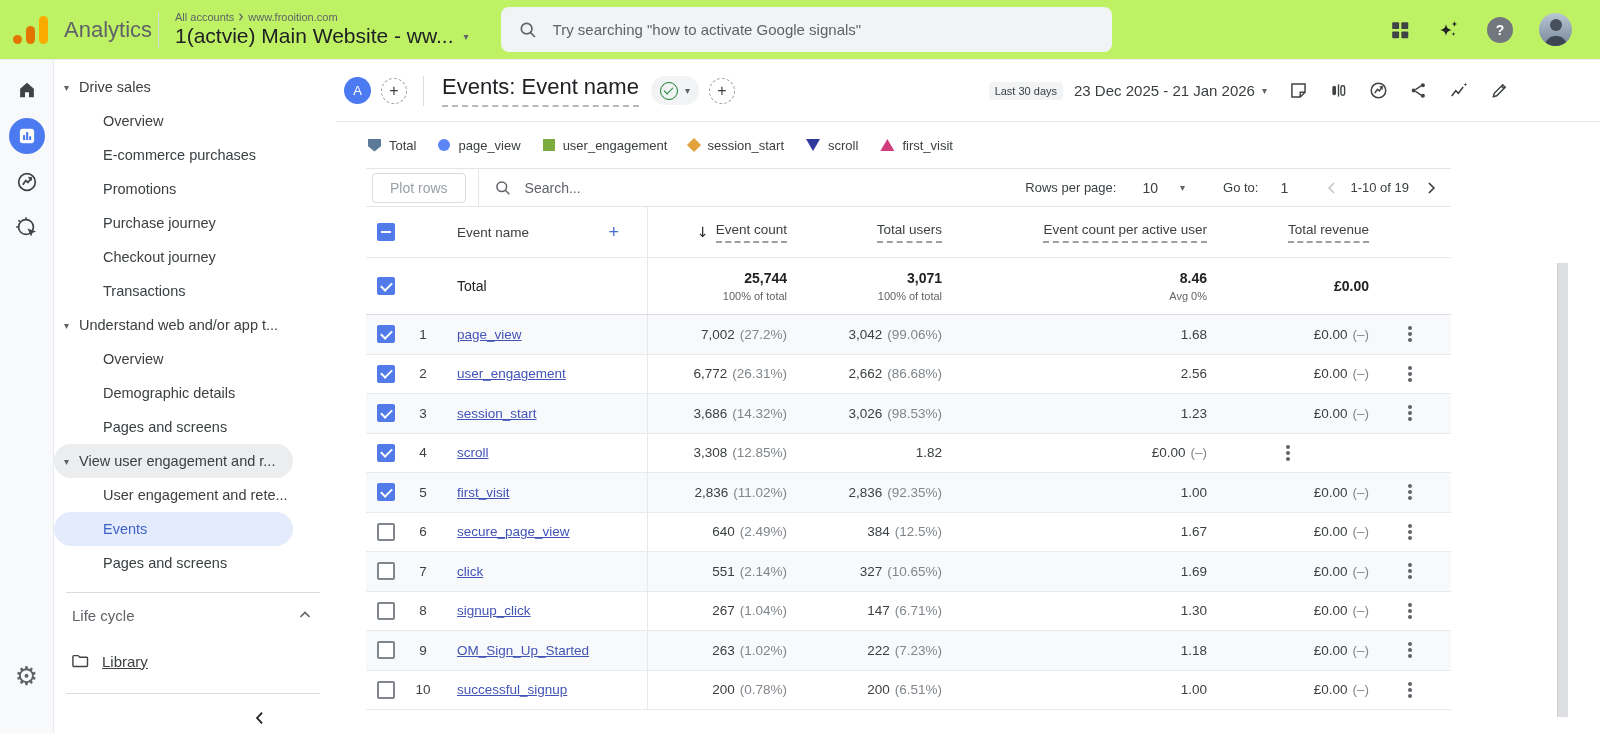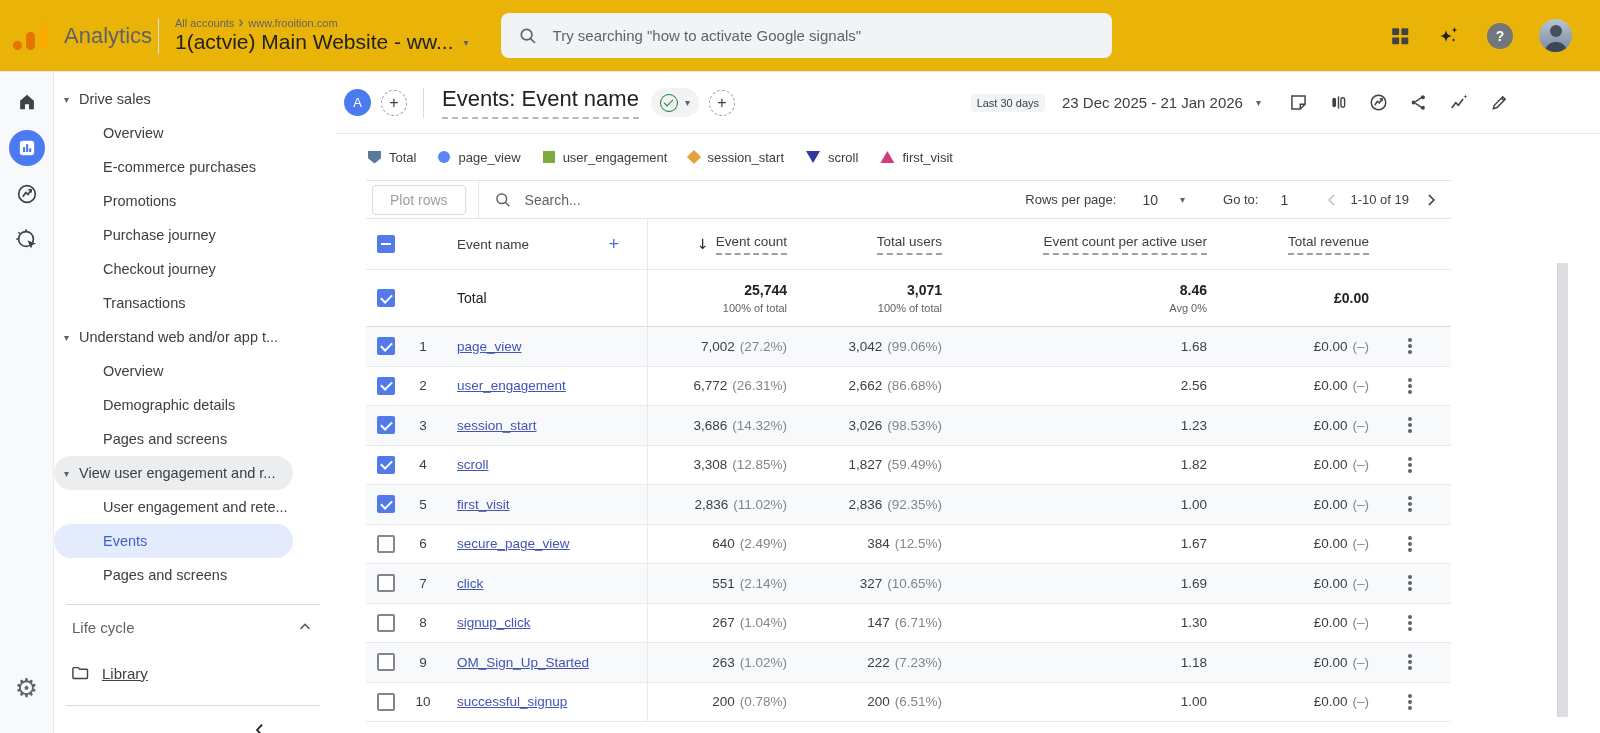--- a/index.html
+++ b/index.html
@@ -1,21 +1,21 @@
 <!DOCTYPE html>
 <html><head>
 <meta charset="utf-8">
 <style>
   * { margin:0; padding:0; box-sizing:border-box; }
   html,body { width:1600px; height:733px; overflow:hidden; background:#fff;
     font-family:"Liberation Sans", sans-serif; color:#3c4043; }
   .app { position:relative; width:1600px; height:733px; }
 
   
-  .topbar { height:72px; display:flex; align-items:center; border-bottom:1px solid #e8eaed; background:#eab308; }
+  .topbar { height:60px; display:flex; align-items:center; border-bottom:1px solid #e8eaed; background:#bef264; }
   .logo-area { display:flex; align-items:flex-end; gap:12px; padding-left:12px; width:150px; }
   .ga-logo { position:relative; width:40px; height:30px; flex:none; }
   .ga-logo i { position:absolute; bottom:1px; display:block; }
   .ga-dot { left:1px; width:9px; height:9px; border-radius:50%; background:#e37400; }
   .ga-mid { left:14px; width:9px; height:18px; border-radius:5px; background:#e37400; }
   .ga-tall { left:27px; width:9px; height:28px; border-radius:5px; background:#f9ab00; }
   .product { font-size:22px; color:#5f6368; padding-bottom:2px; }
   .tb-divider { width:1px; height:36px; background:#dadce0; margin:0 8px; }
   .account-block { padding-left:8px; cursor:pointer; }
   .crumbs { display:flex; align-items:flex-start; font-size:11px; color:#5f6368; gap:1px; }
@@ -78,21 +78,21 @@
     display:flex; align-items:center; justify-content:center; cursor:pointer; flex:none; }
   .dashed-plus { width:26px; height:26px; border-radius:50%; border:1.5px dashed #9aa0a6; color:#3c4043;
     font-size:16px; display:flex; align-items:center; justify-content:center; margin-left:10px; cursor:pointer; flex:none; }
   .rh-divider { width:1px; height:30px; background:#dadce0; margin:0 18px 0 16px; }
   .report-title { font-size:22px; color:#202124; border-bottom:2px dashed #b5b8bc; padding-bottom:5px; }
   .status-pill { margin-left:12px; background:#f1f3f4; border-radius:15px; height:29px; padding:0 9px;
     display:flex; align-items:center; gap:7px; cursor:pointer; }
   .check-circle { width:18px; height:18px; border:1.6px solid #188038; border-radius:50%; position:relative; }
   .check-circle::after { content:""; position:absolute; left:3.5px; top:4px; width:8px; height:4px;
     border-left:1.8px solid #188038; border-bottom:1.8px solid #188038; transform:rotate(-45deg); }
-  .rh-right { margin-left:auto; display:flex; align-items:center; gap:13px; }
+  .rh-right { margin-left:auto; display:flex; align-items:center; gap:7px; }
   .date-preset { font-size:11px; color:#3c4043; background:#f1f3f4; border-radius:4px; padding:3px 6px; }
   .date-range { font-size:15px; color:#3c4043; margin-left:4px; }
   .rh-icons { display:flex; align-items:center; gap:19px; margin-left:14px; }
   .icon-btn { cursor:pointer; display:flex; }
 
   
   .legend-row { height:46px; display:flex; align-items:center; gap:22px; padding-left:32px; }
   .legend-item { display:flex; align-items:center; gap:8px; }
   .legend-label { font-size:13px; color:#3c4043; }
   .marker { display:inline-block; }
@@ -589,24 +589,20 @@
                 <span class="cb checked"></span>
               </div>
               <div class="cell c-rank">4</div>
               <div class="cell c-name">
                 <span class="evt-link">scroll</span>
               </div>
               <div class="cell num-cell c-count vline">
                 <span class="num">3,308</span>
                 <span class="pct">(12.85%)</span>
               </div>
-              <div class="cell num-cell c-users">
-                <span class="num">1,827</span>
-                <span class="pct">(59.49%)</span>
-              </div>
               <div class="cell num-cell c-peruser">
                 <span class="num">1.82</span>
               </div>
               <div class="cell num-cell c-rev">
                 <span class="num">£0.00</span>
                 <span class="pct">(–)</span>
               </div>
               <div class="cell c-menu">
                 <span class="kebab"></span>
               </div>

